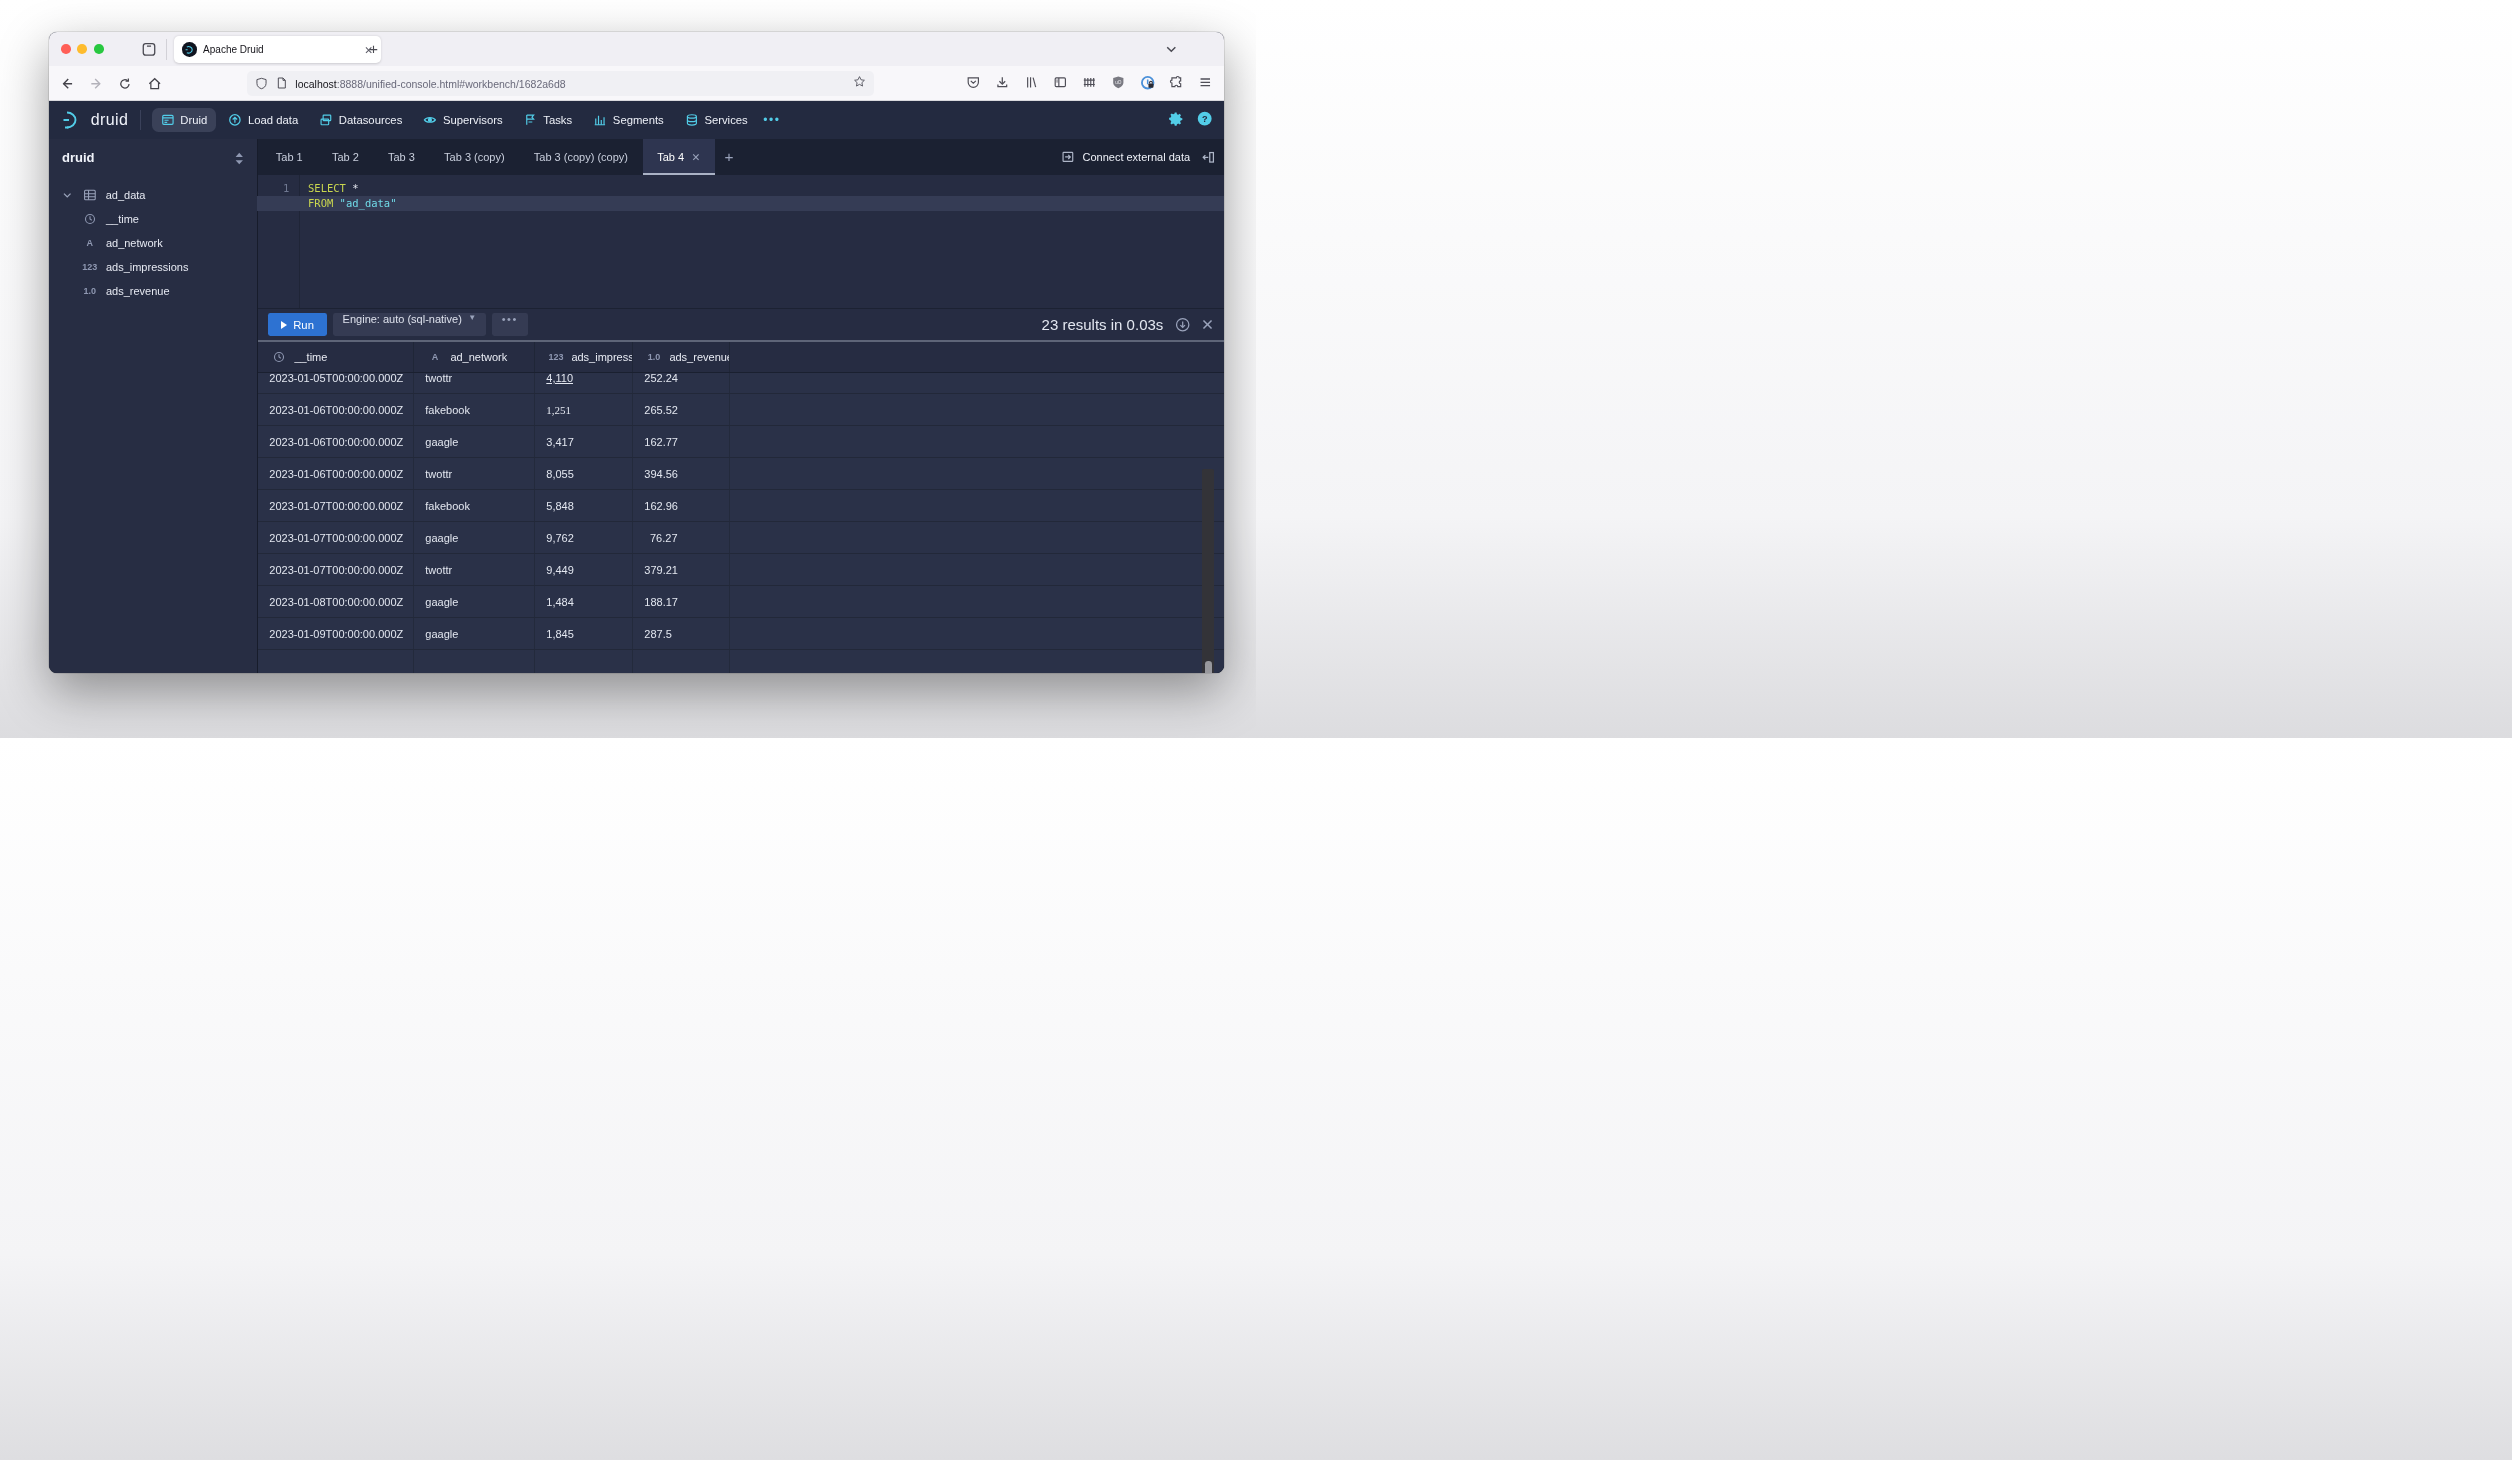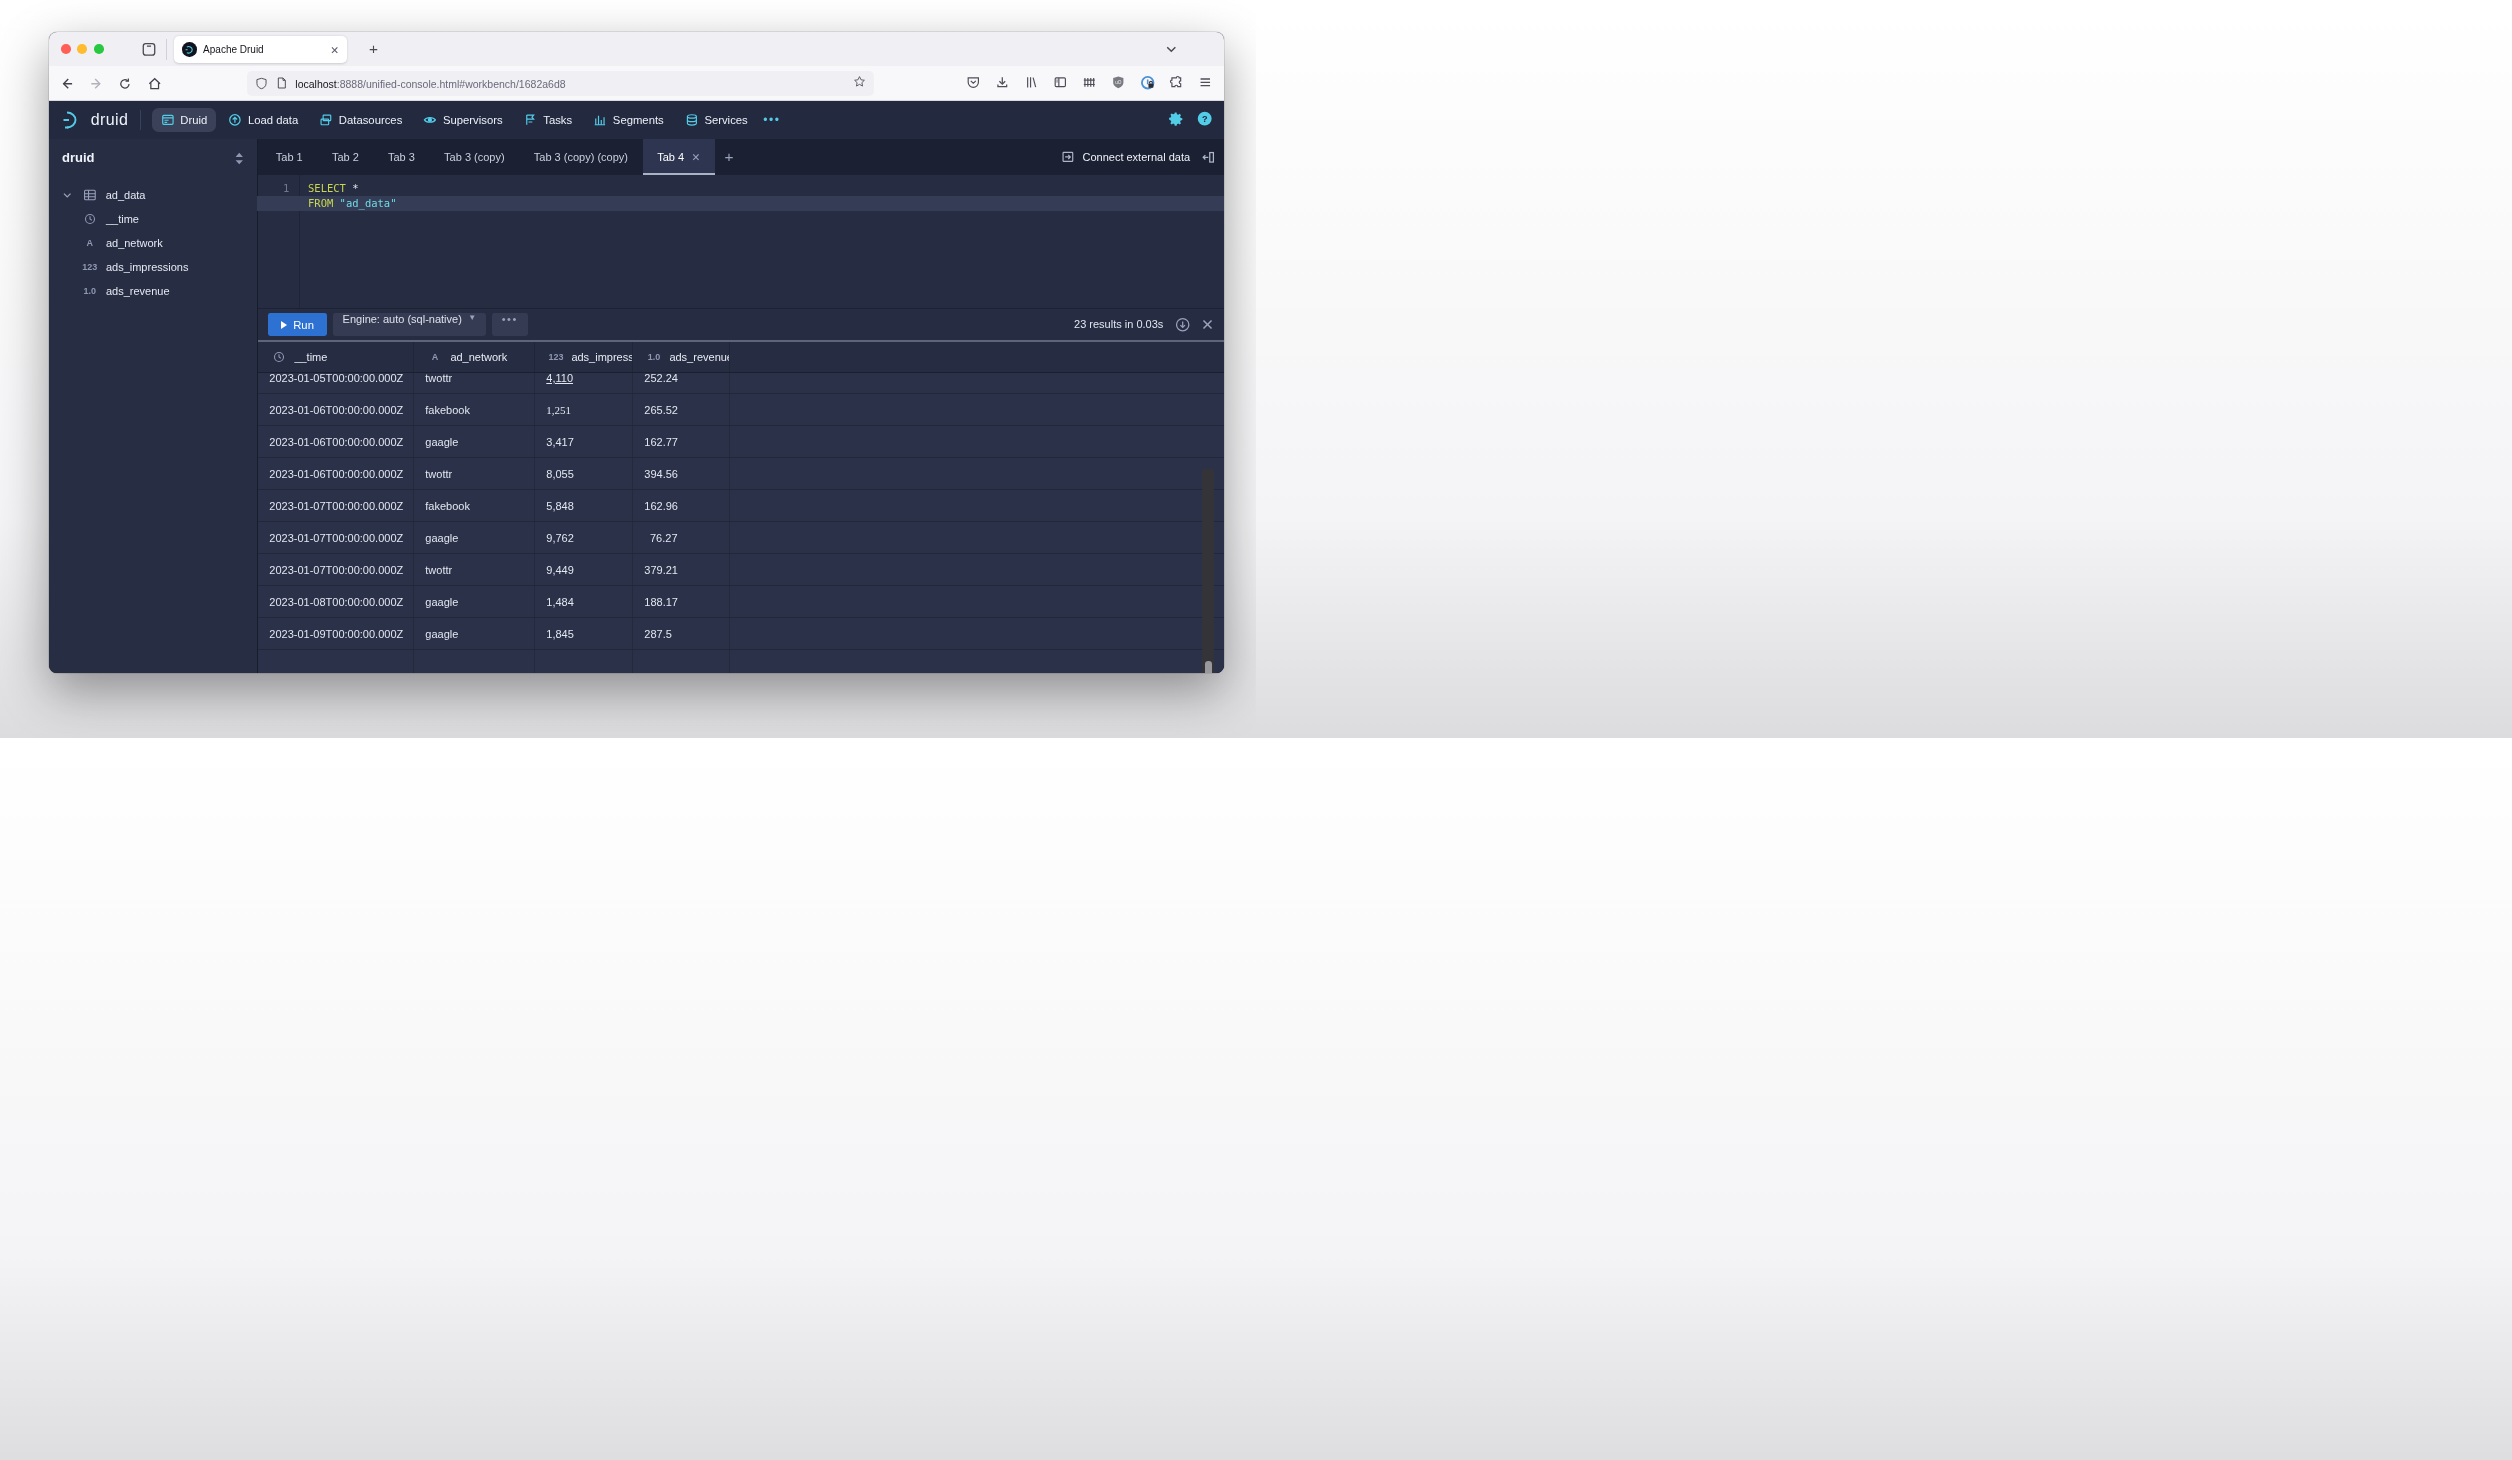--- a/index.html
+++ b/index.html
@@ -9,21 +9,21 @@
 
   
   #window { position:absolute; left:49px; top:32px; width:1175px; height:641px; border-radius:8px;
             overflow:hidden; box-shadow:0 18px 49px rgba(0,0,0,.38), 0 0 0 0.8px rgba(0,0,0,.12); background:#1f2536; }
 
   .tabstrip { position:relative; height:34px; background:#f0eff4; }
   .traffic { position:absolute; top:12px; width:9.7px; height:9.7px; border-radius:50%; }
   .t-red{left:12px;background:#ff5f57;} .t-yellow{left:28px;background:#febc2e;} .t-green{left:45px;background:#28c840;}
   .strip-icon { position:absolute; top:8px; color:#4a4a52; }
   .strip-divider { position:absolute; left:117px; top:6.5px; width:0.8px; height:21px; background:#d2d1d7; }
-  .btab { position:absolute; left:125px; top:4px; width:173px; height:27px; background:#ffffff; border-radius:4.9px;
+  .btab { position:absolute; left:125px; top:4px; width:207px; height:27px; background:#ffffff; border-radius:4.9px;
           box-shadow:0 0.8px 2.4px rgba(0,0,0,.15); display:flex; align-items:center; padding:0 8px; gap:6.5px; }
   .btab .favicon { width:14.6px; height:14.6px; border-radius:50%; background:#10141f; display:flex; align-items:center; justify-content:center; flex:0 0 14.6px; }
   .btab .title { font-size:10px; color:#15141a; flex:1; white-space:nowrap; overflow:hidden; }
   .btab .close { color:#5b5b66; font-size:10.5px; cursor:default; }
   .newtab { position:absolute; left:314px; top:6.5px; width:21px; height:21px; color:#4a4a52; font-size:15.4px; text-align:center; line-height:20px; border-radius:3.2px; }
   .tabs-chevron { position:absolute; left:1115px; top:9.7px; color:#4a4a52; }
 
   .toolbar { position:relative; height:35px; background:#f8f7fa; border-bottom:0.8px solid #d9d9de; }
   .nav-ic { position:absolute; top:8px; width:19.4px; height:19.4px; display:flex; align-items:center; justify-content:center; color:#44434a; }
   .nav-ic.dim { color:#b3b2ba; }
@@ -76,21 +76,21 @@
   .code-line { height:15.4px; line-height:15.4px; padding-left:8px; white-space:pre; position:relative; z-index:1; }
   .active-line { position:absolute; left:-43px; right:0; top:21px; height:15.4px; background:#353c55; z-index:0; }
   .kw { color:#c9d64f; } .plain { color:#e6e9f2; } .str { color:#70dbe8; }
 
   .runrow { height:32px; display:flex; align-items:center; gap:6px; padding:0 9.7px; background:#262c42; border-top:0.8px solid #1c2233; position:relative; }
   .run-btn { display:flex; align-items:center; gap:6.5px; background:#2d72d2; color:#fff; font-size:11.3px; height:23px; padding:0 13px; border-radius:2.4px; }
   .run-btn .play { width:0; height:0; border-left:6.5px solid #fff; border-top:4px solid transparent; border-bottom:4px solid transparent; }
   .dark-btn { display:flex; gap:6.5px; background:#353b53; color:#dde1ec; font-size:11px; height:23px; padding:0 9.7px; border-radius:2.4px; }
   .dark-btn .caret { color:#9aa3bb; font-size:8px; }
   .run-right { margin-left:auto; display:flex; align-items:center; gap:11.3px; }
-  .result-info { font-size:11px; color:#e3e7f0; }
+  .result-info { font-size:15px; color:#e3e7f0; }
   .rr-ic { color:#9aa3bb; display:flex; }
 
   .splitter { height:2.4px; background:#5e6578; }
 
   .rheader { height:31px; background:#262c42; display:flex; border-bottom:0.8px solid #1a2030; }
   .rh-cell { display:flex; align-items:center; gap:5.7px; padding-left:11.3px; font-size:11px; color:#e9ecf4; border-right:0.8px solid #1f2637; overflow:hidden; white-space:nowrap; }
 
   .rows-viewport { flex:1; position:relative; overflow:hidden; }
   .rows-inner { position:absolute; left:0; right:0; top:-11.3px; }
   .trow { display:flex; height:32px; background:#2a3148; border-bottom:0.8px solid #222839; }

